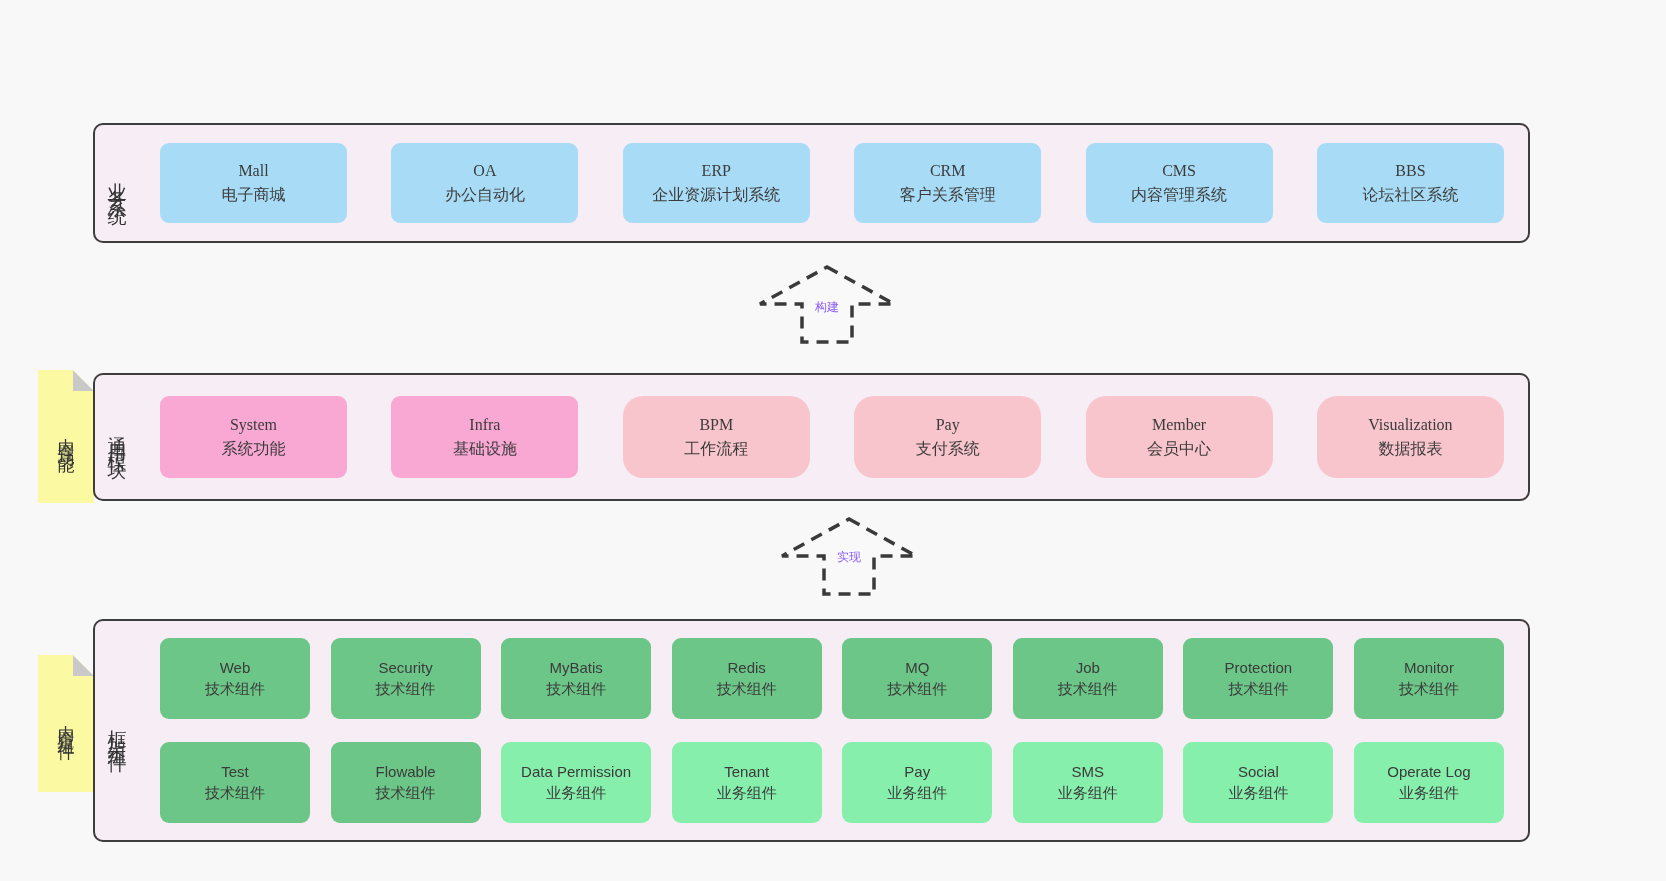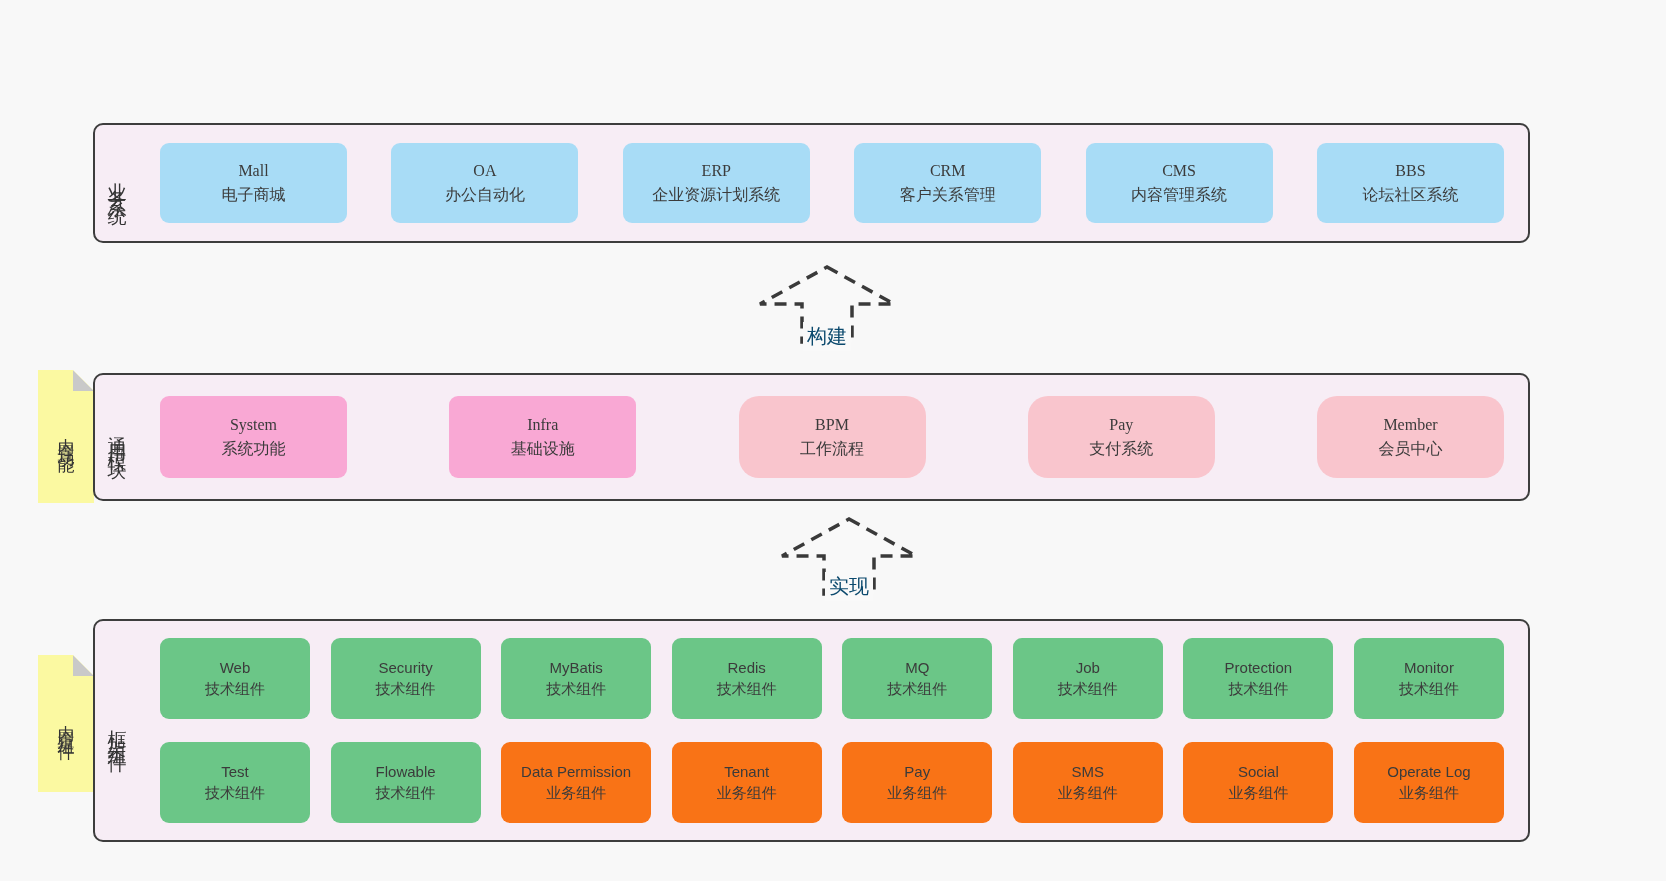--- a/index.html
+++ b/index.html
@@ -41,31 +41,30 @@
     align-items:center;justify-content:center;text-align:center;
     font-size:16px;line-height:1.5;color:#3b3b3b;box-sizing:border-box;
   }
   .wide{width:187px;height:80px;}
   #band-modules .wide{height:82px;}
   .small{width:150px;height:81px;font-size:15px;line-height:1.35;padding:0 16px;}
   .blue{background:#a8dcf6;}
   .red{background:#f9a8d4;}
   .pink{background:#f9c5cd;border-radius:20px;}
   .green{background:#6bc687;}
-  .green-light{background:#f97316;}
+  .green-light{background:#86efac;}
   
   .arrow{position:absolute;z-index:1;}
   #arrow-build{left:757px;top:264px;width:140px;height:80px;}
   #arrow-implement{left:779px;top:514px;width:140px;height:84px;}
   .arrow svg{display:block;width:100%;height:100%;}
   .arrow-label{
     position:absolute;left:50%;top:34px;transform:translateX(-50%);
-    background:#f9f9f9;padding:1px 4px;font-size:20px;color:#0c4a6e;
+    background:#f9f9f9;padding:1px 4px;font-size:12px;color:#8b5cf6;
     white-space:nowrap;
-    margin-top:24px;
   }
   
   .sticky{
     position:absolute;background:#fbf9a1;z-index:0;
     display:flex;align-items:center;justify-content:center;
     clip-path:polygon(0 0,calc(100% - 21px) 0,100% 21px,100% 100%,0 100%);
   }
   #sticky-features{left:38px;top:370px;width:56px;height:133px;}
   #sticky-components{left:38px;top:655px;width:56px;height:137px;}
   .fold{
@@ -139,20 +138,24 @@
       <span>工作流程</span>
     </div>
     <div class="box wide pink">
       <span>Pay</span>
       <span>支付系统</span>
     </div>
     <div class="box wide pink">
       <span>Member</span>
       <span>会员中心</span>
     </div>
+    <div class="box wide pink">
+      <span>Visualization</span>
+      <span>数据报表</span>
+    </div>
   </div>
 </div>
 
 <div class="arrow" id="arrow-implement">
   <svg viewBox="0 0 140 80">
     <path d="M70 3 L137 40 L95 40 L95 78 L45 78 L45 40 L3 40 Z" fill="#f9f9f9" stroke="#3a3a3a" stroke-width="3.5" stroke-dasharray="12 8" stroke-linejoin="miter"></path>
   </svg>
   <span class="arrow-label">实现</span>
 </div>
 

